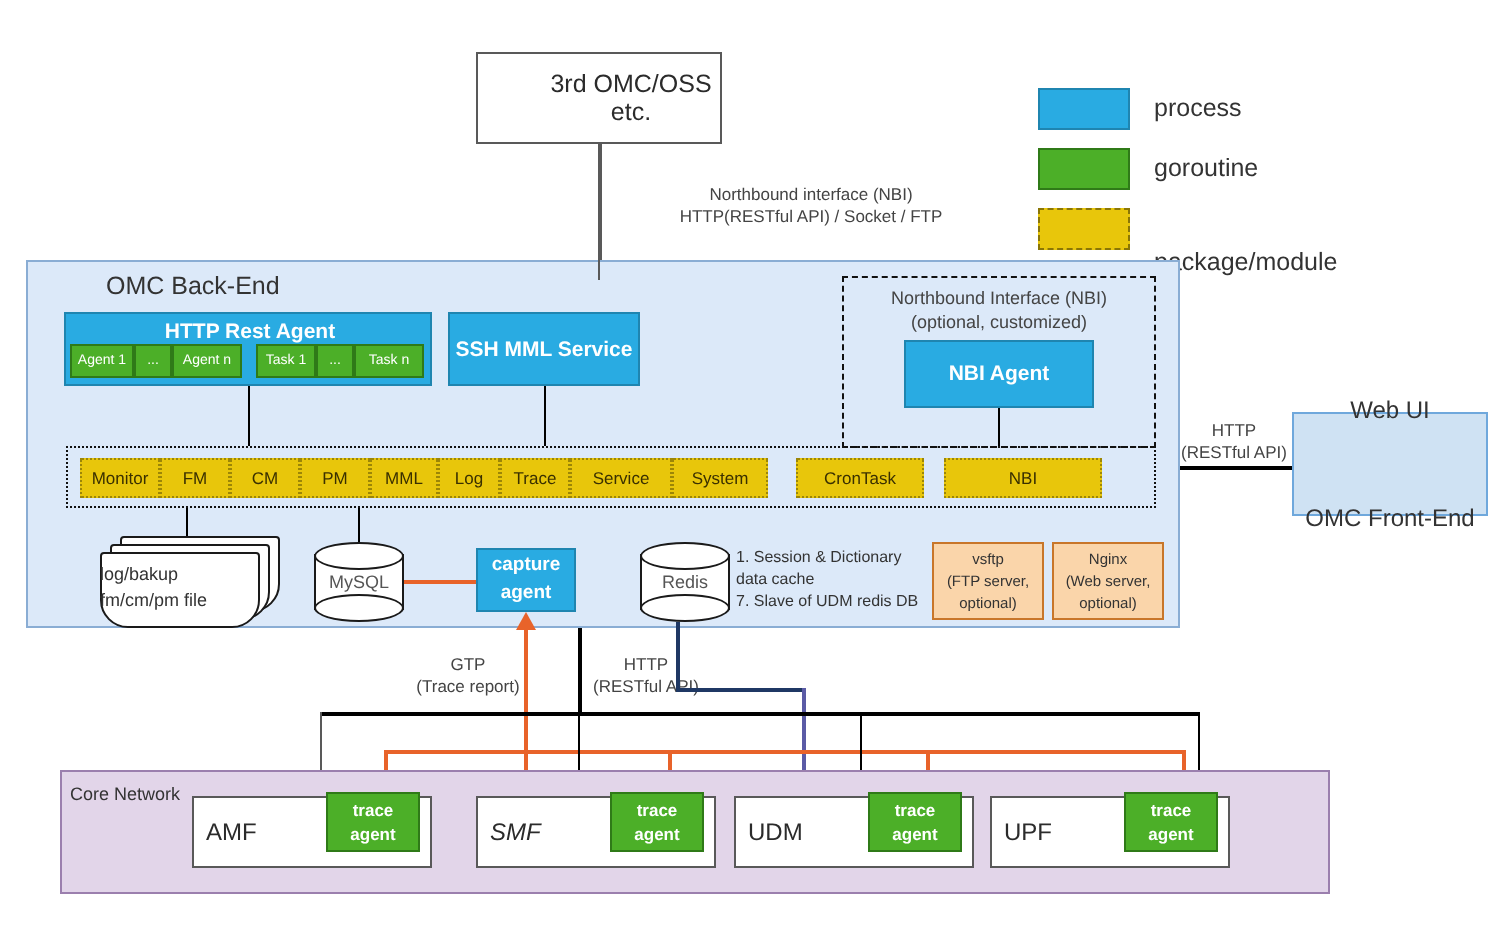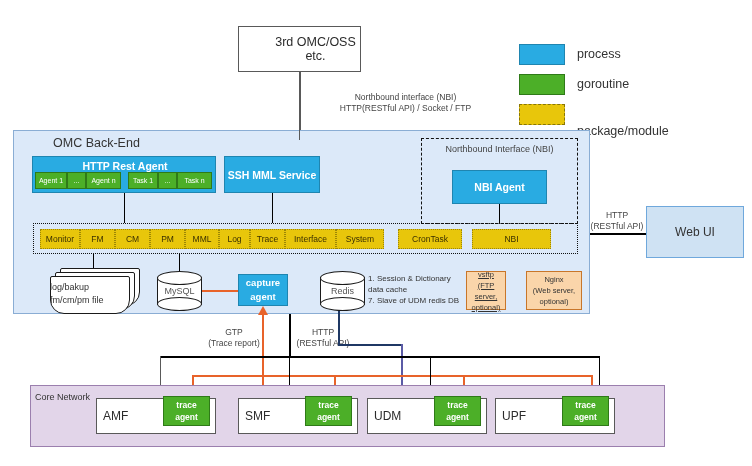--- a/index.html
+++ b/index.html
@@ -119,20 +119,21 @@
   </div>
 </div>
 
 <div class="abs proc ctr" style="left:224px;top:156px;width:96px;height:37px;font-size:10.5px;">
   <span>SSH MML Service</span>
 </div>
 
 <div class="abs dashframe" style="left:421px;top:138px;width:157px;height:86px;"></div>
 <div class="lbl" style="left:421px;top:143px;width:157px;font-size:9px;line-height:12px;">
   <div>Northbound Interface (NBI)</div>
+  <div>(optional, customized)</div>
 </div>
 <div class="abs proc ctr" style="left:452px;top:170px;width:95px;height:34px;font-size:10.5px;align-items:center;">
   <span>NBI  Agent</span>
 </div>
 
 <div class="abs ln ln-v ln-black" style="left:124px;top:193px;height:30px;"></div>
 <div class="abs ln ln-v ln-black" style="left:272px;top:193px;height:30px;"></div>
 <div class="abs ln ln-v ln-black" style="left:499px;top:204px;height:19px;"></div>
 <div class="abs ln ln-v ln-gray" style="left:299px;top:130px;height:10px;"></div>
 
@@ -154,21 +155,21 @@
   <div class="abs modu ctr" style="left:145px;top:0;width:34px;height:20px;font-size:8.5px;">
       <span>MML</span>
     </div>
   <div class="abs modu ctr" style="left:179px;top:0;width:31px;height:20px;font-size:8.5px;">
       <span>Log</span>
     </div>
   <div class="abs modu ctr" style="left:210px;top:0;width:35px;height:20px;font-size:8.5px;">
       <span>Trace</span>
     </div>
   <div class="abs modu ctr" style="left:245px;top:0;width:51px;height:20px;font-size:8.5px;">
-      <span>Interface</span>
+      <span>Service</span>
     </div>
   <div class="abs modu ctr" style="left:296px;top:0;width:48px;height:20px;font-size:8.5px;">
       <span>System</span>
     </div>
 </div>
 
 <div class="abs modu ctr" style="left:398px;top:229px;width:64px;height:20px;font-size:8.5px;">
   <span>CronTask</span>
 </div>
 <div class="abs modu ctr" style="left:472px;top:229px;width:79px;height:20px;font-size:8.5px;">
@@ -208,33 +209,34 @@
   <div class="bot"></div>
   <div class="top"></div>
   <div class="tx">Redis</div>
 </div>
 <div class="abs" style="left:368px;top:273px;width:110px;font-size:8px;line-height:11px;color:#333;text-align:left;">
   <div>1. Session &amp; Dictionary</div>
   <div>data cache</div>
   <div>7. Slave of UDM redis DB</div>
 </div>
 
-<div class="abs orangebox ctr" style="left:466px;top:271px;width:40px;height:39px;font-size:7.5px;line-height:11px;flex-direction:column;text-decoration:underline;">
+<div class="abs orangebox ctr" style="left:466px;top:271px;width:56px;height:39px;font-size:7.5px;line-height:11px;flex-direction:column;">
   <span>vsftp</span>
   <span>(FTP server,</span>
   <span>optional)</span>
 </div>
 <div class="abs orangebox ctr" style="left:526px;top:271px;width:56px;height:39px;font-size:7.5px;line-height:11px;flex-direction:column;">
   <span>Nginx</span>
   <span>(Web server,</span>
   <span>optional)</span>
 </div>
 
 <div class="abs webui ctr" style="left:646px;top:206px;width:98px;height:52px;font-size:12px;line-height:17px;flex-direction:column;">
   <span>Web UI</span>
+  <span>OMC Front-End</span>
 </div>
 <div class="abs ln ln-h ln-black" style="left:590px;top:233px;width:56px;height:1.6px;"></div>
 <div class="lbl" style="left:586px;top:210px;width:62px;line-height:11px;">
   <div>HTTP</div>
   <div>(RESTful API)</div>
 </div>
 
 <div class="lbl" style="left:196px;top:327px;width:76px;line-height:11px;">
   <div>GTP</div>
   <div>(Trace report)</div>
@@ -272,21 +274,21 @@
 
 <div class="abs box-white" style="left:96px;top:398px;width:120px;height:36px;">
   <span class="abs" style="left:6px;top:10px;font-size:12px;">AMF</span>
 </div>
 <div class="abs goro" style="left:163px;top:396px;width:47px;height:30px;font-size:8.5px;line-height:12px;
             display:flex;flex-direction:column;align-items:center;justify-content:center;">
   <span>trace</span>
   <span>agent</span>
 </div>
 
-<div class="abs box-white" style="left:238px;top:398px;width:120px;height:36px;">
+<div class="abs box-white" style="left:238px;top:398px;width:120px;height:36px;font-style:italic;">
   <span class="abs" style="left:6px;top:10px;font-size:12px;">SMF</span>
 </div>
 <div class="abs goro" style="left:305px;top:396px;width:47px;height:30px;font-size:8.5px;line-height:12px;
             display:flex;flex-direction:column;align-items:center;justify-content:center;">
   <span>trace</span>
   <span>agent</span>
 </div>
 
 <div class="abs box-white" style="left:367px;top:398px;width:120px;height:36px;">
   <span class="abs" style="left:6px;top:10px;font-size:12px;">UDM</span>

